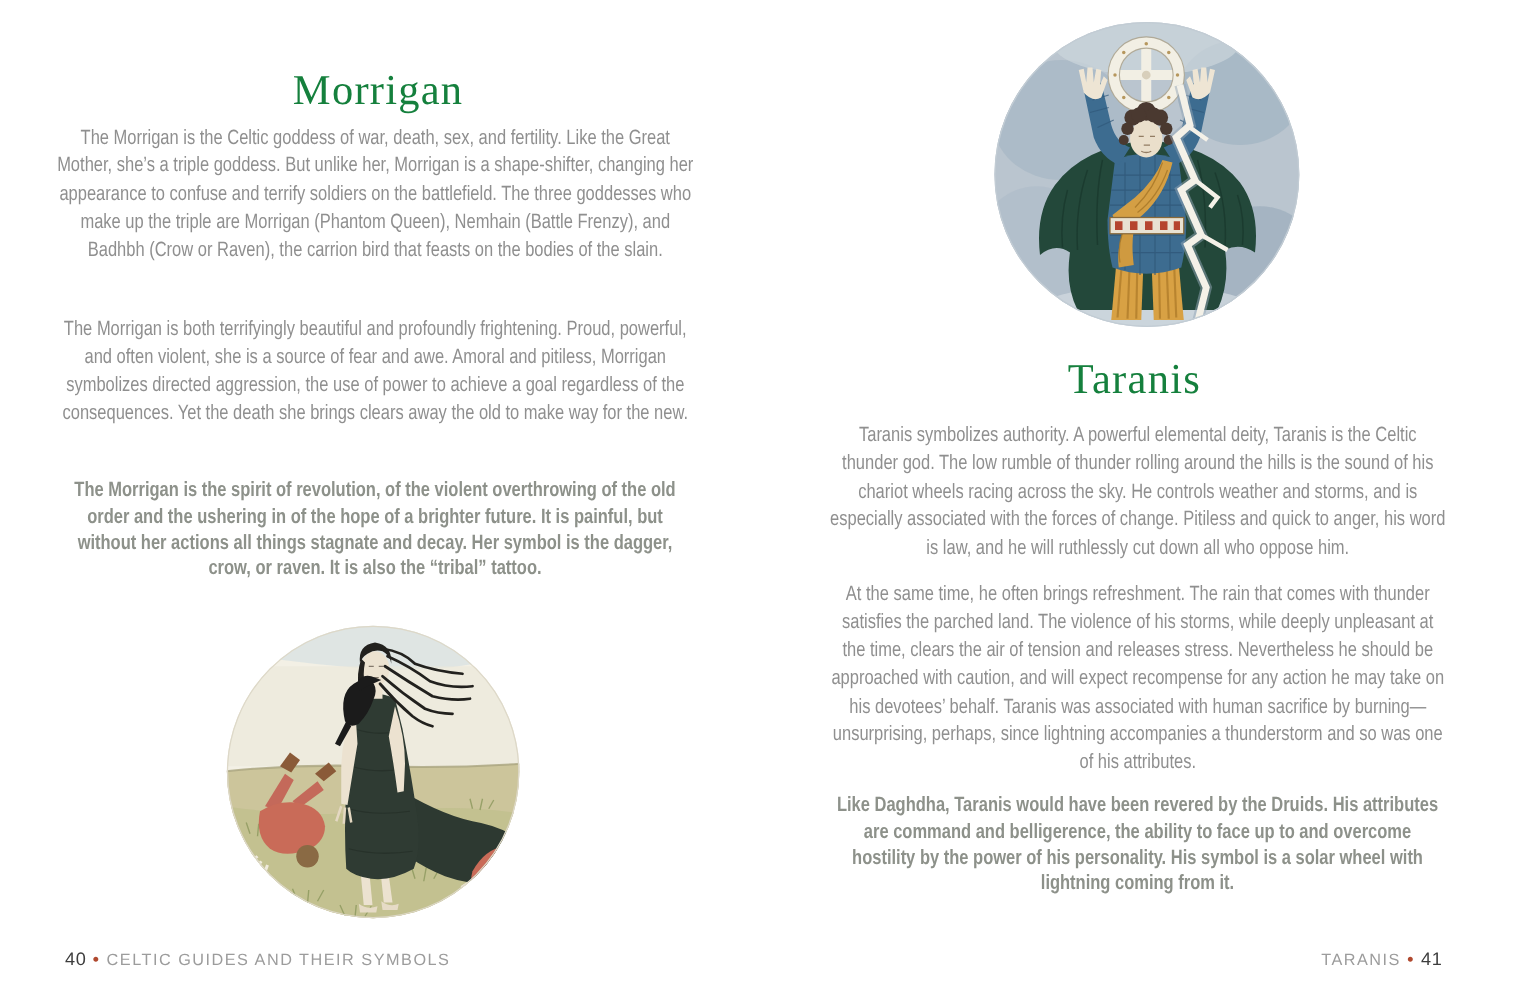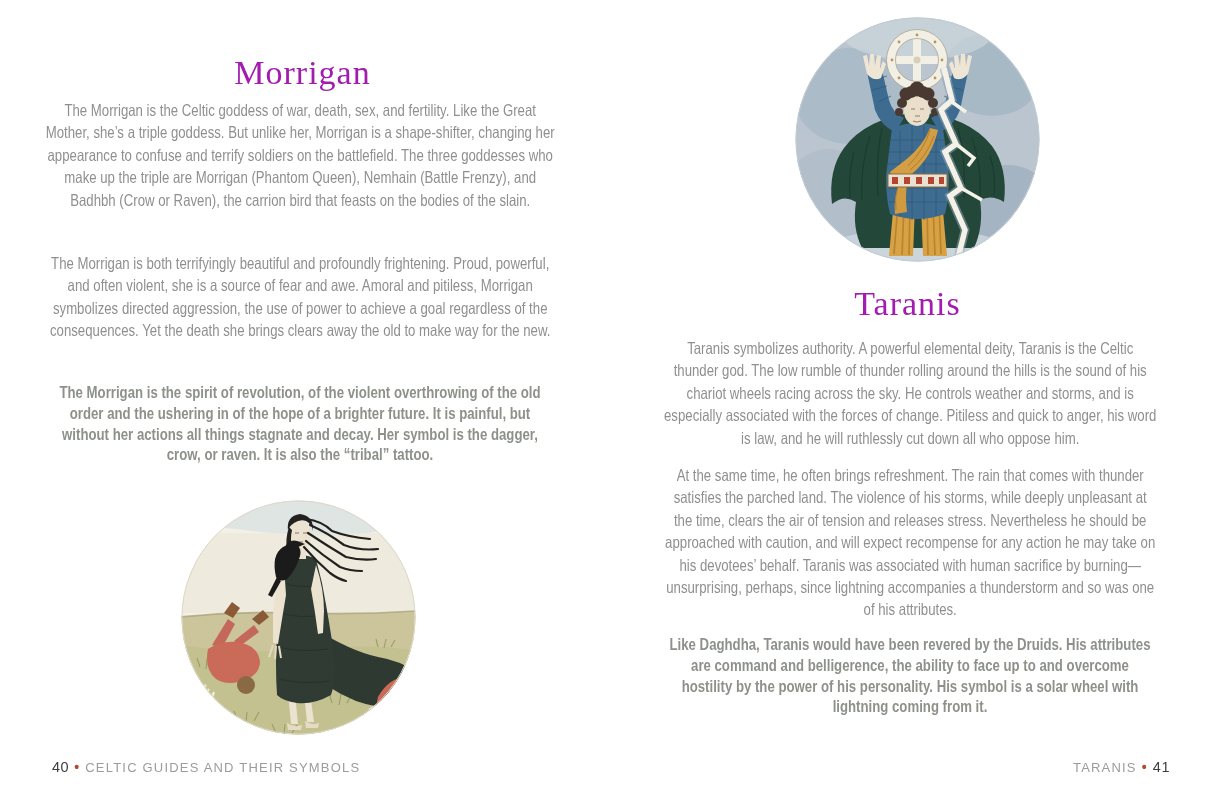--- a/index.html
+++ b/index.html
@@ -7,21 +7,21 @@
   body { font-family:"Liberation Sans", sans-serif; }
 
   .spread { position:relative; width:1210px; height:800px; background:#ffffff; }
   .page { position:absolute; top:0; width:605px; height:800px; }
   .page-left  { left:0; }
   .page-right { left:605px; }
 
   .page-title {
     position:absolute; width:100%; text-align:center;
     font-family:"Liberation Serif", serif; font-weight:400;
-    font-size:34px; line-height:40px; color:#a21caf; letter-spacing:1px;
+    font-size:34px; line-height:40px; color:#15803d; letter-spacing:1px;
   }
   .title-left  { top:53px; }
   .title-right { top:284px; }
 
   .body-text, .highlight-text {
     position:absolute; text-align:center;
     transform:scaleX(0.80); transform-origin:0 0;
     font-size:16.5px; line-height:22.4px; color:#8f8f8f;
   }
   .highlight-text { font-weight:bold; color:#8d918a; line-height:20.8px; }
@@ -37,21 +37,21 @@
   .illustration { position:absolute; }
   .illus-left  { left:180px; top:499px; width:237px; height:237px; }
   .illus-right { left:189px; top:16px;  width:247px; height:247px; }
   .illustration svg { display:block; width:100%; height:100%; }
 
   .footer {
     position:absolute; top:759px; font-size:13px; letter-spacing:1.2px;
     color:#9c9c9c; white-space:nowrap;
   }
   .footer-left  { left:52px; }
-  .footer-right { right:40px;text-align:center; }
+  .footer-right { right:56px;text-align:center; }
   .page-num { font-weight:normal; color:#3d3d3d; font-size:14.5px; letter-spacing:0.5px; }
   .bullet   { color:#b0492f; font-size:14px; padding:0 5px; font-weight:bold; }
   .running-title { text-transform:uppercase;margin-top:40px; }
 </style>
 </head>
 <body>
 
 <div class="spread">
 
   <section class="page page-left">

